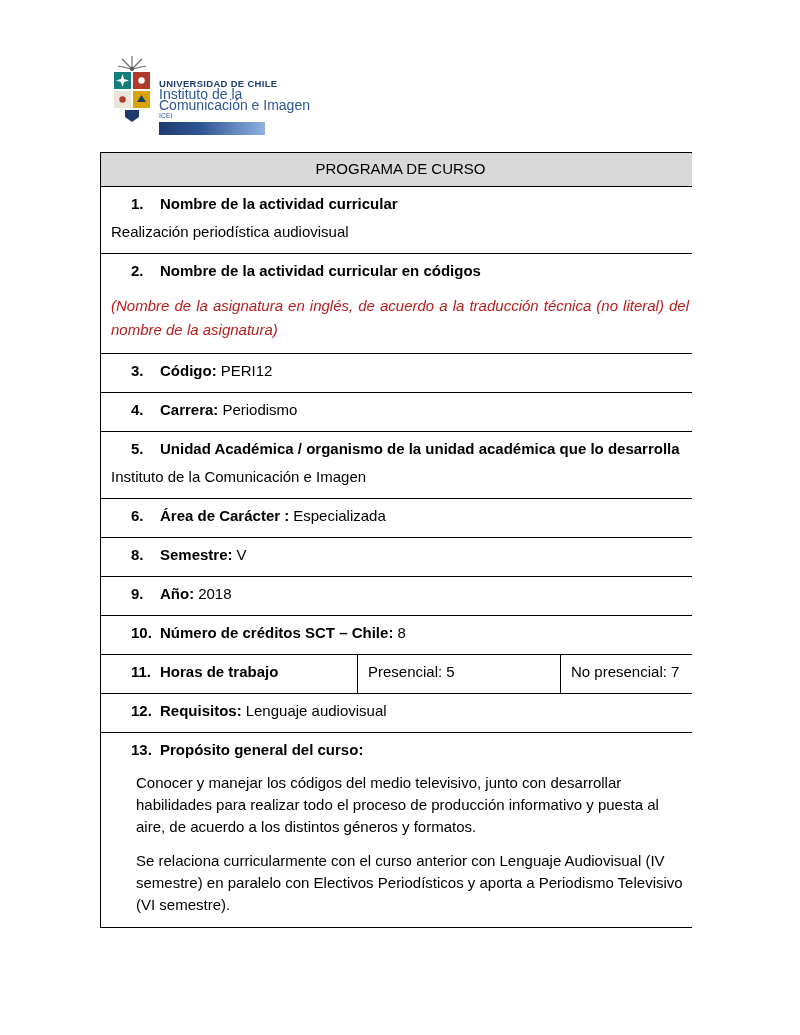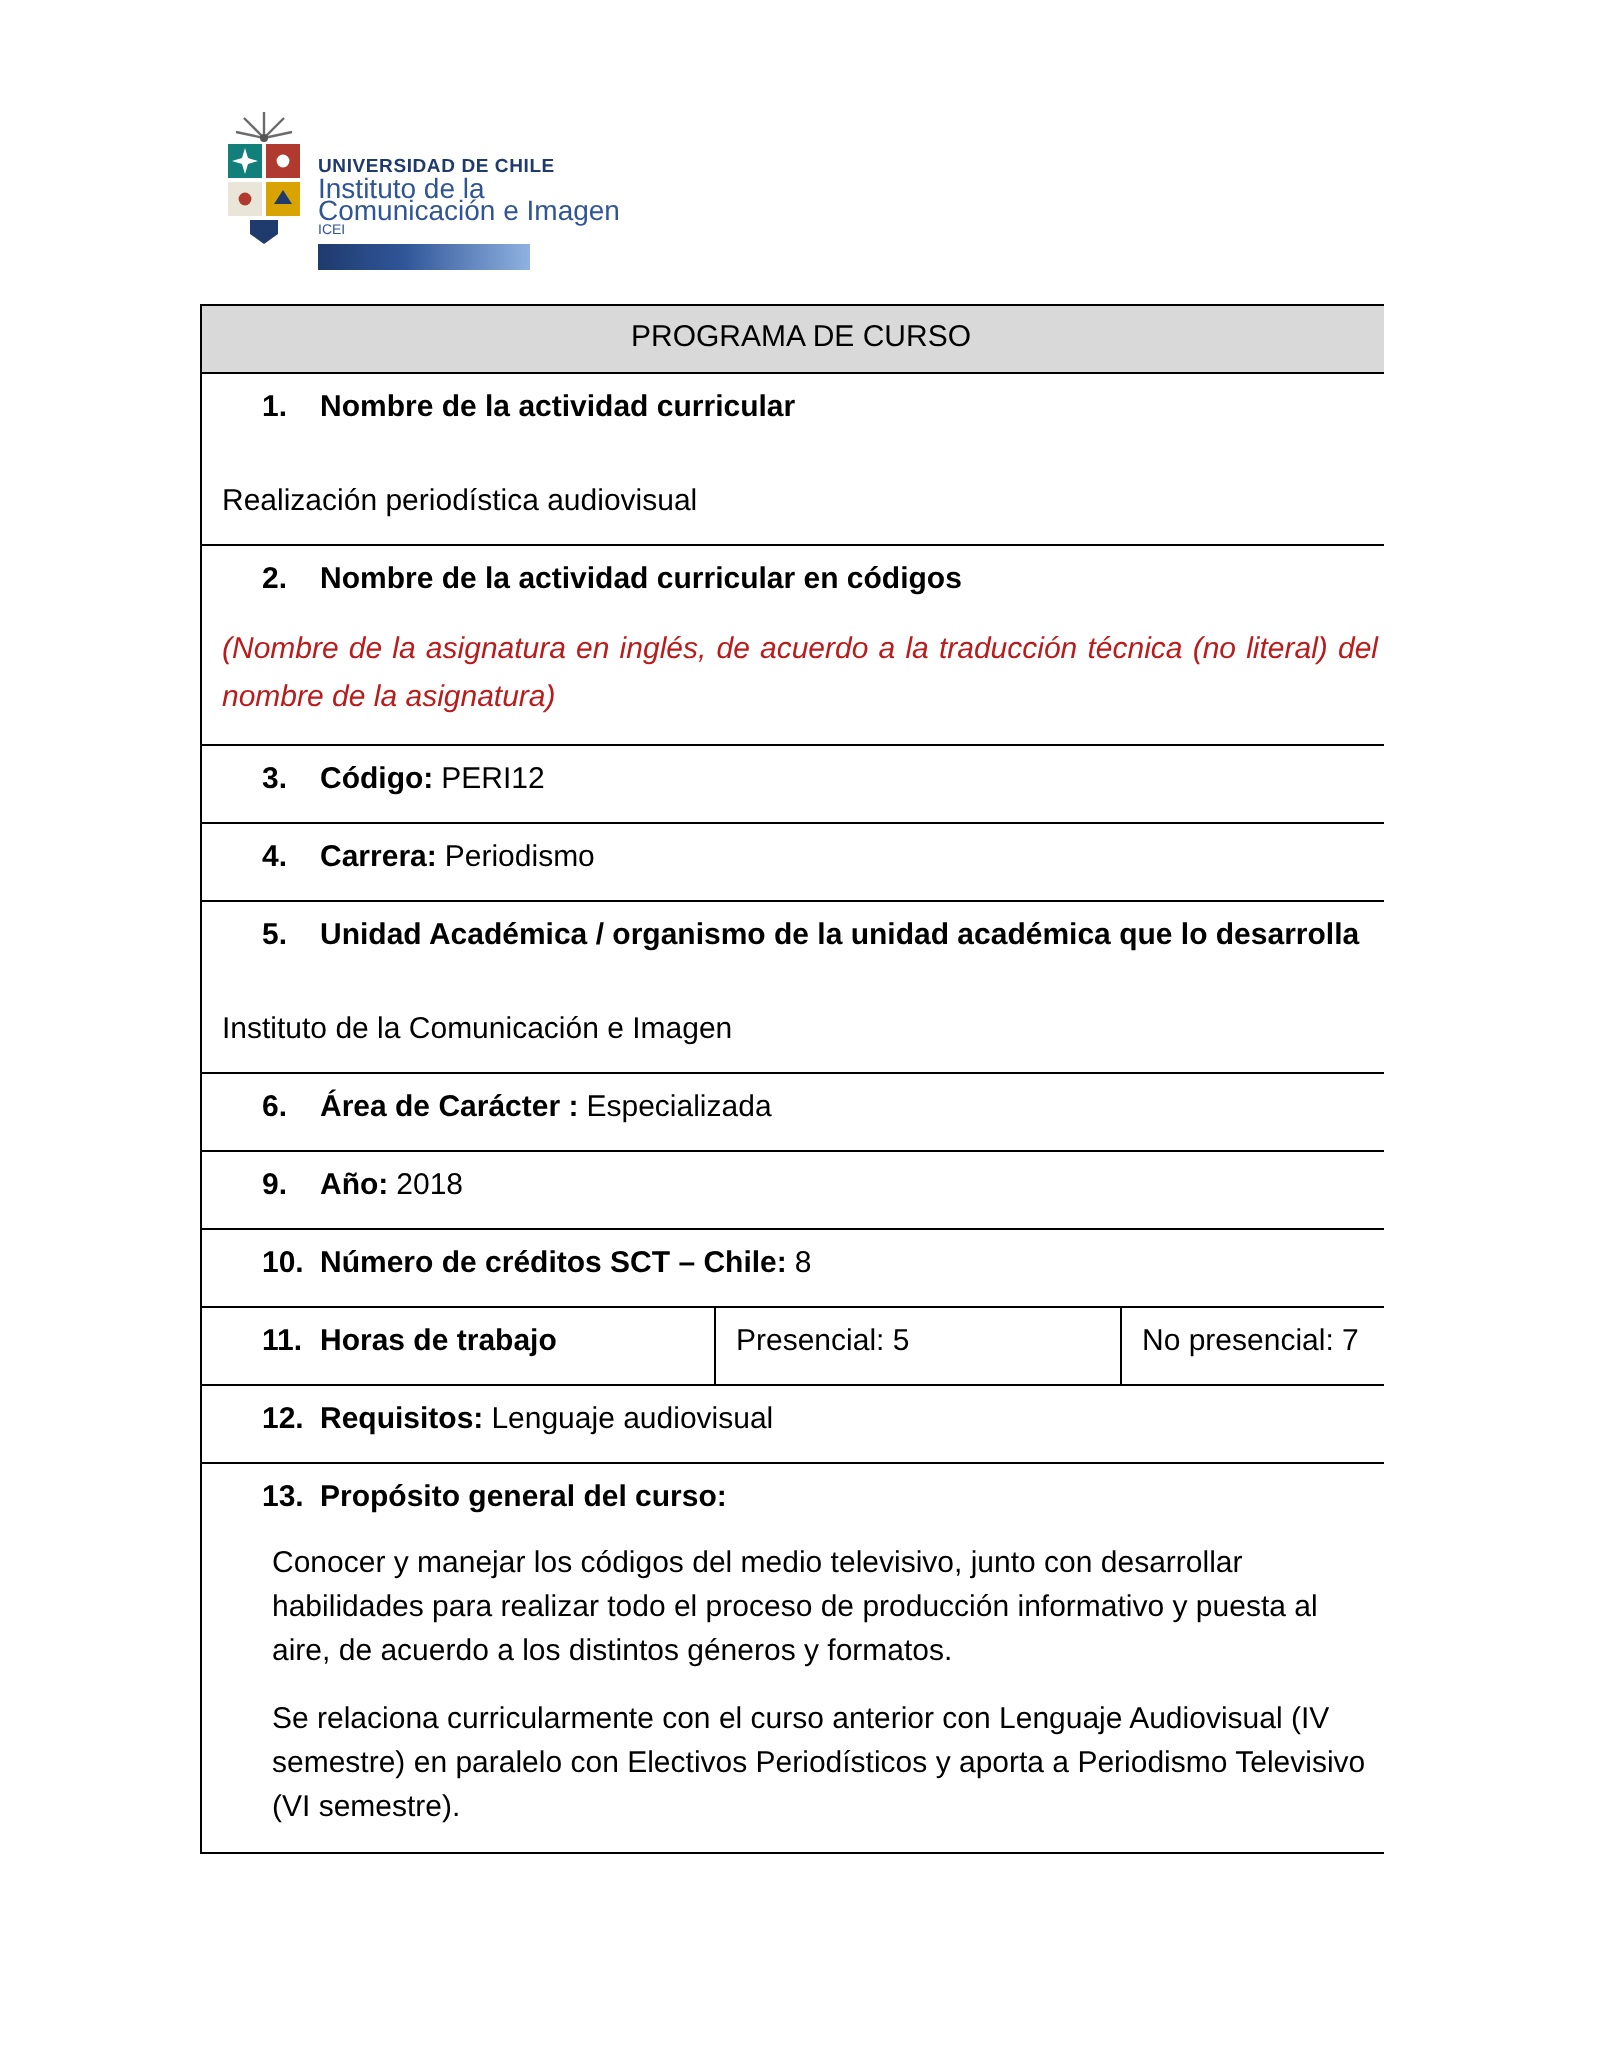--- a/index.html
+++ b/index.html
@@ -64,21 +64,21 @@
     padding: 6px 10px 7px 10px !important;
   }
   .bold { font-weight: bold; }
   .num {
     display: inline-block;
     width: 29px;
     margin-left: 20px;
     font-weight: bold;
   }
   .val { margin-left: 4px; }
-  .value-line { margin-top: 27px; }
+  .value-line { margin-top: 8px; }
   .note {
     margin-top: 13px;
     color: #b91c1c;
     font-style: italic;
     text-align: justify;
     line-height: 24px;
   }
   .para {
     margin: 12px 2px 0 25px;
     line-height: 22px;
@@ -171,20 +171,25 @@
       </td>
     </tr>
 
     <tr>
       <td colspan="3">
         <span class="num">6.</span><span class="bold">Área de Carácter :</span><span class="val">Especializada</span>
       </td>
     </tr>
 
 
+    <tr>
+      <td colspan="3">
+        <span class="num">8.</span><span class="bold">Semestre:</span><span class="val">V</span>
+      </td>
+    </tr>
 
     <tr>
       <td colspan="3">
         <span class="num">9.</span><span class="bold">Año:</span><span class="val">2018</span>
       </td>
     </tr>
 
     <tr>
       <td colspan="3">
         <span class="num">10.</span><span class="bold">Número de créditos SCT – Chile:</span><span class="val">8</span>

